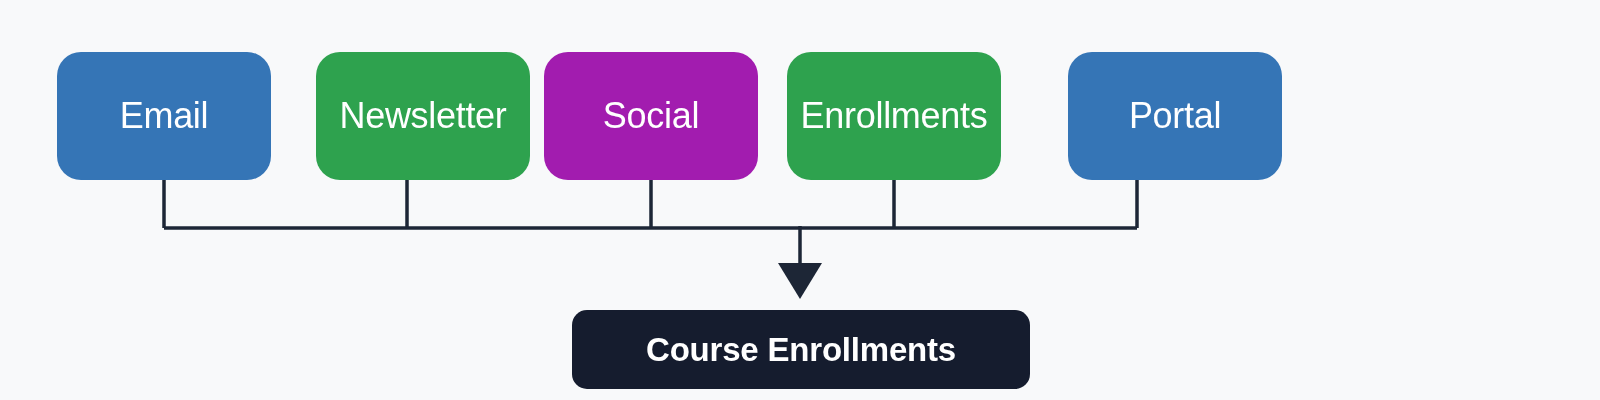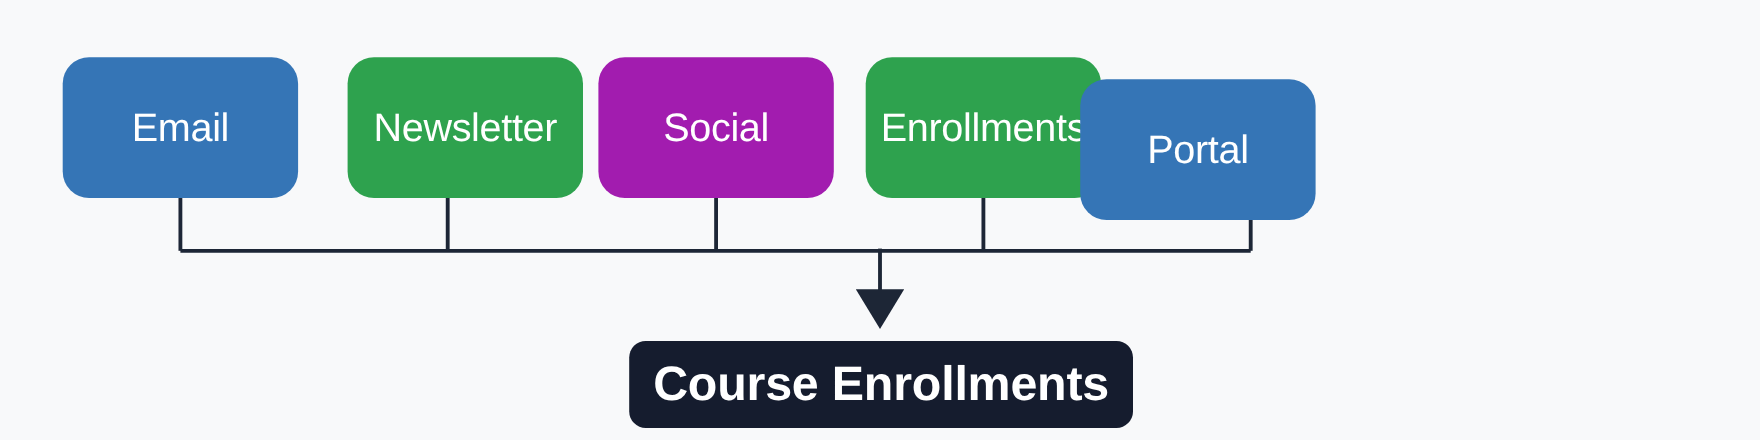--- a/index.html
+++ b/index.html
@@ -37,28 +37,28 @@
   }
   .source-node {
     top: 52px;
     width: 214px;
     height: 128px;
   }
   .pos-email      { left: 57px;   }
   .pos-newsletter { left: 316px;  }
   .pos-social     { left: 544px;  }
   .pos-conference { left: 787px;  }
-  .pos-portal     { left: 982px; margin-top: 20px; }
+  .pos-portal     { left: 1068px; }
   .target-node {
     left: 572px;
     top: 310px;
     width: 458px;
     height: 79px;
     border-radius: 15px;
-    font-size: 44px;
+    font-size: 33px;
     font-weight: 700;
     letter-spacing: -0.2px;
   }
   .node-label {
     pointer-events: none;
   }
 </style>
 </head>
 <body>
 

